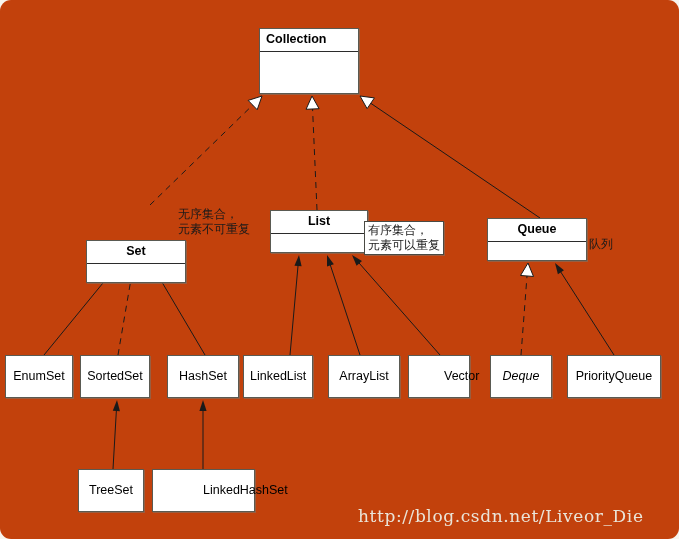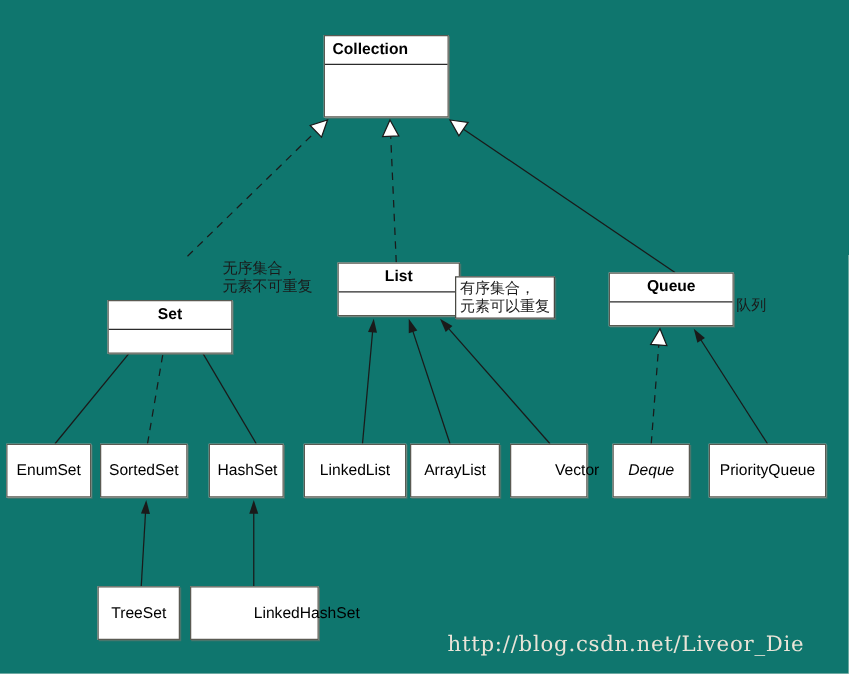--- a/index.html
+++ b/index.html
@@ -4,23 +4,24 @@
 <style>
   html, body {
     margin: 0;
     padding: 0;
     background: #f8f5ee;
   }
   #canvas {
     position: relative;
     width: 679px;
     height: 539px;
-    background: #0f766e;
+    background: #c2410c;
     font-family: "Liberation Sans", sans-serif;
     overflow: hidden;
+    border-radius: 11px;
   }
   #edges {
     position: absolute;
     left: 0;
     top: 0;
     width: 679px;
     height: 539px;
     pointer-events: none;
   }
 
@@ -178,24 +179,24 @@
       <div class="node iface" style="left: 487px; top: 218px; width: 100px; height: 43px;">
         <div class="title">Queue</div>
         <div class="body"></div>
       </div>
       <div class="node leaf" style="left: 5px; top: 355px; width: 68px; height: 43px;">
         <div class="title">EnumSet</div>
       </div>
       <div class="node leaf" style="left: 80px; top: 355px; width: 70px; height: 43px;">
         <div class="title">SortedSet</div>
       </div>
-      <div class="node leaf" style="left: 167px; top: 355px; width: 60px; height: 43px;">
+      <div class="node leaf" style="left: 167px; top: 355px; width: 72px; height: 43px;">
         <div class="title">HashSet</div>
       </div>
-      <div class="node leaf" style="left: 243px; top: 355px; width: 82px; height: 43px;">
+      <div class="node leaf" style="left: 243px; top: 355px; width: 70px; height: 43px;">
         <div class="title">LinkedList</div>
       </div>
       <div class="node leaf" style="left: 328px; top: 355px; width: 72px; height: 43px;">
         <div class="title">ArrayList</div>
       </div>
       <div class="node leaf" style="left: 408px; top: 355px; width: 62px; height: 43px; padding-left: 29px;">
         <div class="title">Vector</div>
       </div>
       <div class="node leaf" style="left: 490px; top: 355px; width: 62px; height: 43px; font-style: italic;">
         <div class="title">Deque</div>

